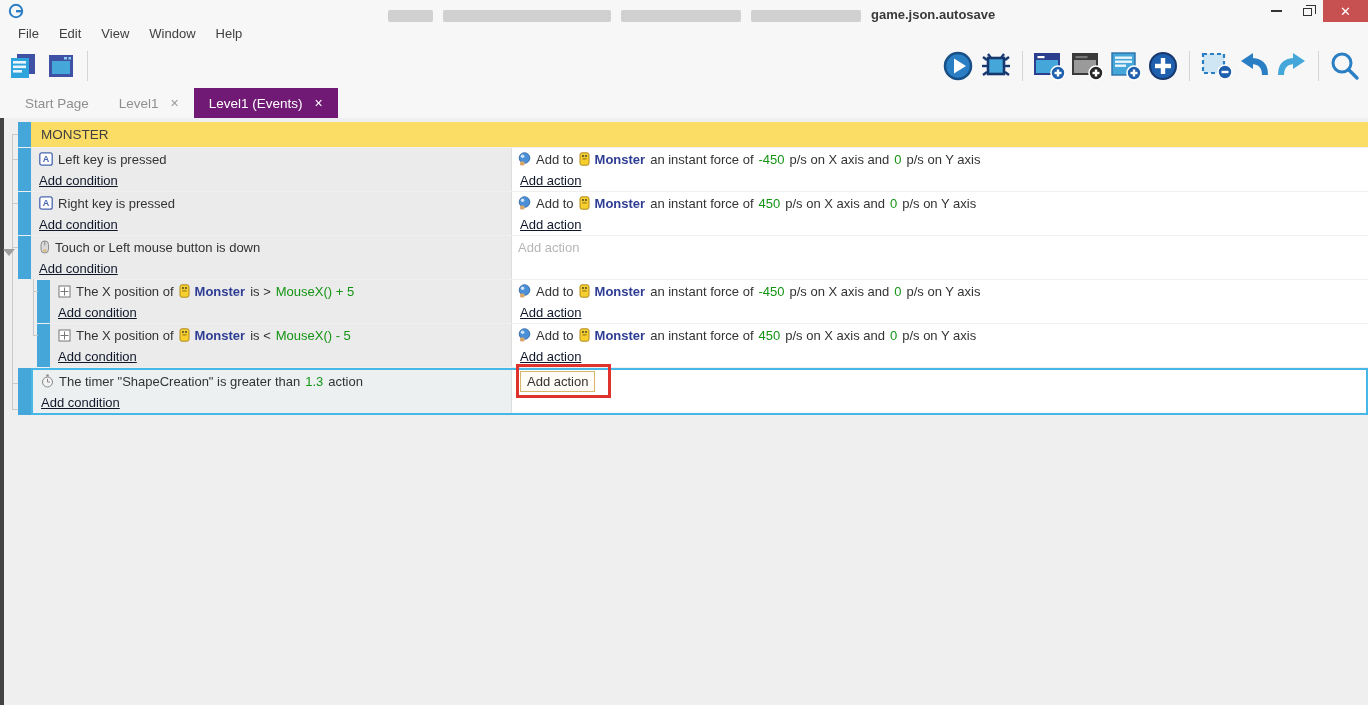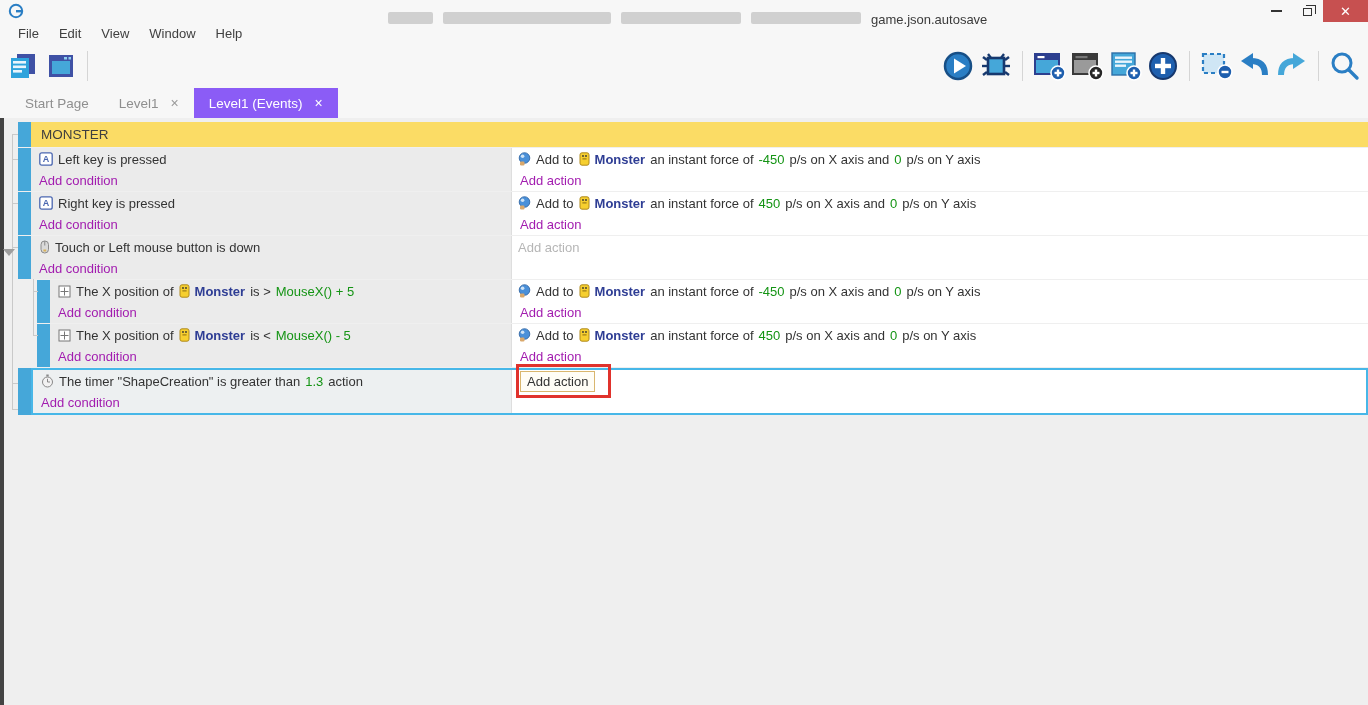--- a/index.html
+++ b/index.html
@@ -4,57 +4,57 @@
 <style>
   * { margin:0; padding:0; box-sizing:border-box; }
   html,body { width:1368px; height:705px; }
   body {
     position:relative; overflow:hidden; background:#efefef;
     font-family:"Liberation Sans", sans-serif; font-size:13px; color:#333;
   }
   
   .titlebar { position:relative; height:22px; background:#f7f7f7; display:flex; align-items:center; }
   .logo { position:absolute; left:8px; top:3px; width:16px; height:16px; }
-  .title-cluster { position:absolute; left:388px; top:12px; height:22px; display:flex; align-items:flex-start; gap:10px; }
+  .title-cluster { position:absolute; left:388px; top:0; height:22px; display:flex; align-items:flex-end; gap:10px;font-weight:bold; }
   .blur-block { height:12px; background:#c9c9c9; border-radius:2px; opacity:.85; }
   .title-text { color:#3a3a3a; font-size:13px; white-space:nowrap; }
   .win-controls { position:absolute; right:0; top:0; height:22px; display:flex; }
   .win-btn { width:31px; height:22px; display:flex; align-items:center; justify-content:center; color:#333; font-size:12px; }
   .win-btn.min span { display:block; width:11px; height:2px; background:#333; }
   .restore-glyph { position:relative; width:9px; height:8px; border:1px solid #333; background:#f7f7f7; margin-top:2px; }
   .restore-glyph::before { content:""; position:absolute; left:2px; top:-4px; width:9px; height:8px; border:1px solid #333; border-bottom:none; border-left:none; }
   .win-btn.close { width:45px; background:#c75050; color:#fff; font-size:13px; }
   
   .menubar { height:22px; background:#f7f7f7; display:flex; align-items:center; padding-left:8px; }
   .menu-item { padding:0 10px; color:#404040; cursor:default; }
   
   .toolbar { height:44px; background:#f7f7f7; display:flex; align-items:center; justify-content:space-between; padding:0 6px; }
   .tb-group { display:flex; align-items:center; gap:4px; }
   .tb-icon { width:34px; height:34px; display:flex; align-items:center; justify-content:center; }
   .tb-sep { width:1px; height:30px; background:#d5d5d5; margin:0 5px; }
   
   .tabbar { height:30px; background:#f7f7f7; display:flex; align-items:stretch; padding-left:10px; }
   .tab { display:flex; align-items:center; gap:12px; padding:0 15px; color:#8f8f8f; font-size:13.5px; }
   .tab .x { font-size:14px; color:#9a9a9a; }
-  .tab.active { background:#8b5cf6; color:#fff; }
+  .tab.active { background:#701a75; color:#fff; }
   .tab.active .x { color:#fff; }
   
   .events-pane { position:absolute; left:0; right:0; top:118px; bottom:0; background:#efefef; padding-top:4px; }
   .left-edge { position:absolute; left:0; top:0; bottom:0; width:4px; background:#434343; }
   .group-row { display:flex; height:25px; margin:0 0 1px 18px; }
   .group-row.gap-top { margin-top:4px; }
   .bar { width:13px; background:#45a7d9; flex:none; }
   .group-label { flex:1; background:#fbdc65; line-height:25px; padding-left:10px; font-size:13.5px; color:#3f3f3f; }
   .event { display:flex; height:43px; margin:0 0 1px 18px; }
   .event.sub { margin-left:37px; }
   .cond { width:481px; flex:none; background:#ebebeb; border-right:1px solid #dedede; padding-left:8px; }
   .event.sub .cond { width:462px; }
   .act { flex:1; background:#fff; padding-left:6px; }
   .l1 { height:22px; display:flex; align-items:center; gap:5px; white-space:nowrap; }
-  .l2 { height:21px; display:flex; align-items:center; color:#a21caf; }
+  .l2 { height:21px; display:flex; align-items:center; color:#0f172a;text-decoration:underline; }
   .act .l2 { padding-left:2px; }
   .g { color:#149414; }
   .obj { color:#2e3d94; font-weight:bold; }
   .ph { color:#b6b6b6; }
   .icn { flex:none; display:inline-flex; }
   
   .event.selected { height:47px; margin-bottom:0; }
   .sel-body { display:flex; flex:1; border:2px solid #47b7e8; background:#fff; }
   .event.selected .cond { width:479px; background:#edf0f1; }
   .addact-zone { position:relative; display:inline-block; margin-left:2px; }

